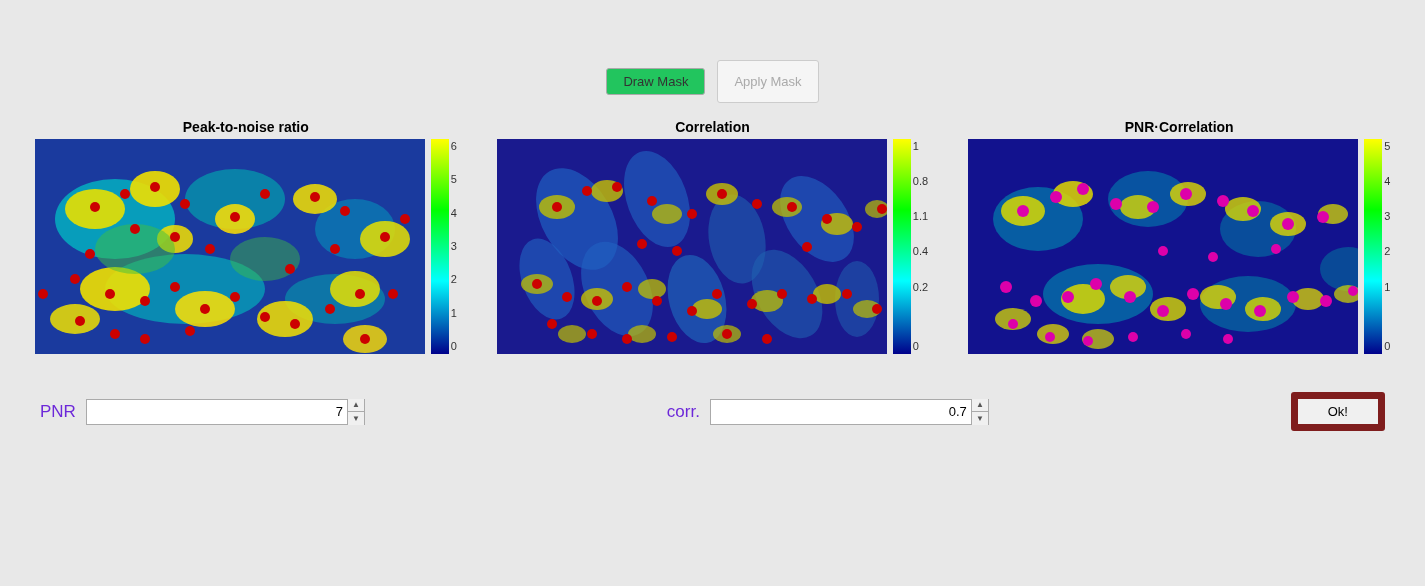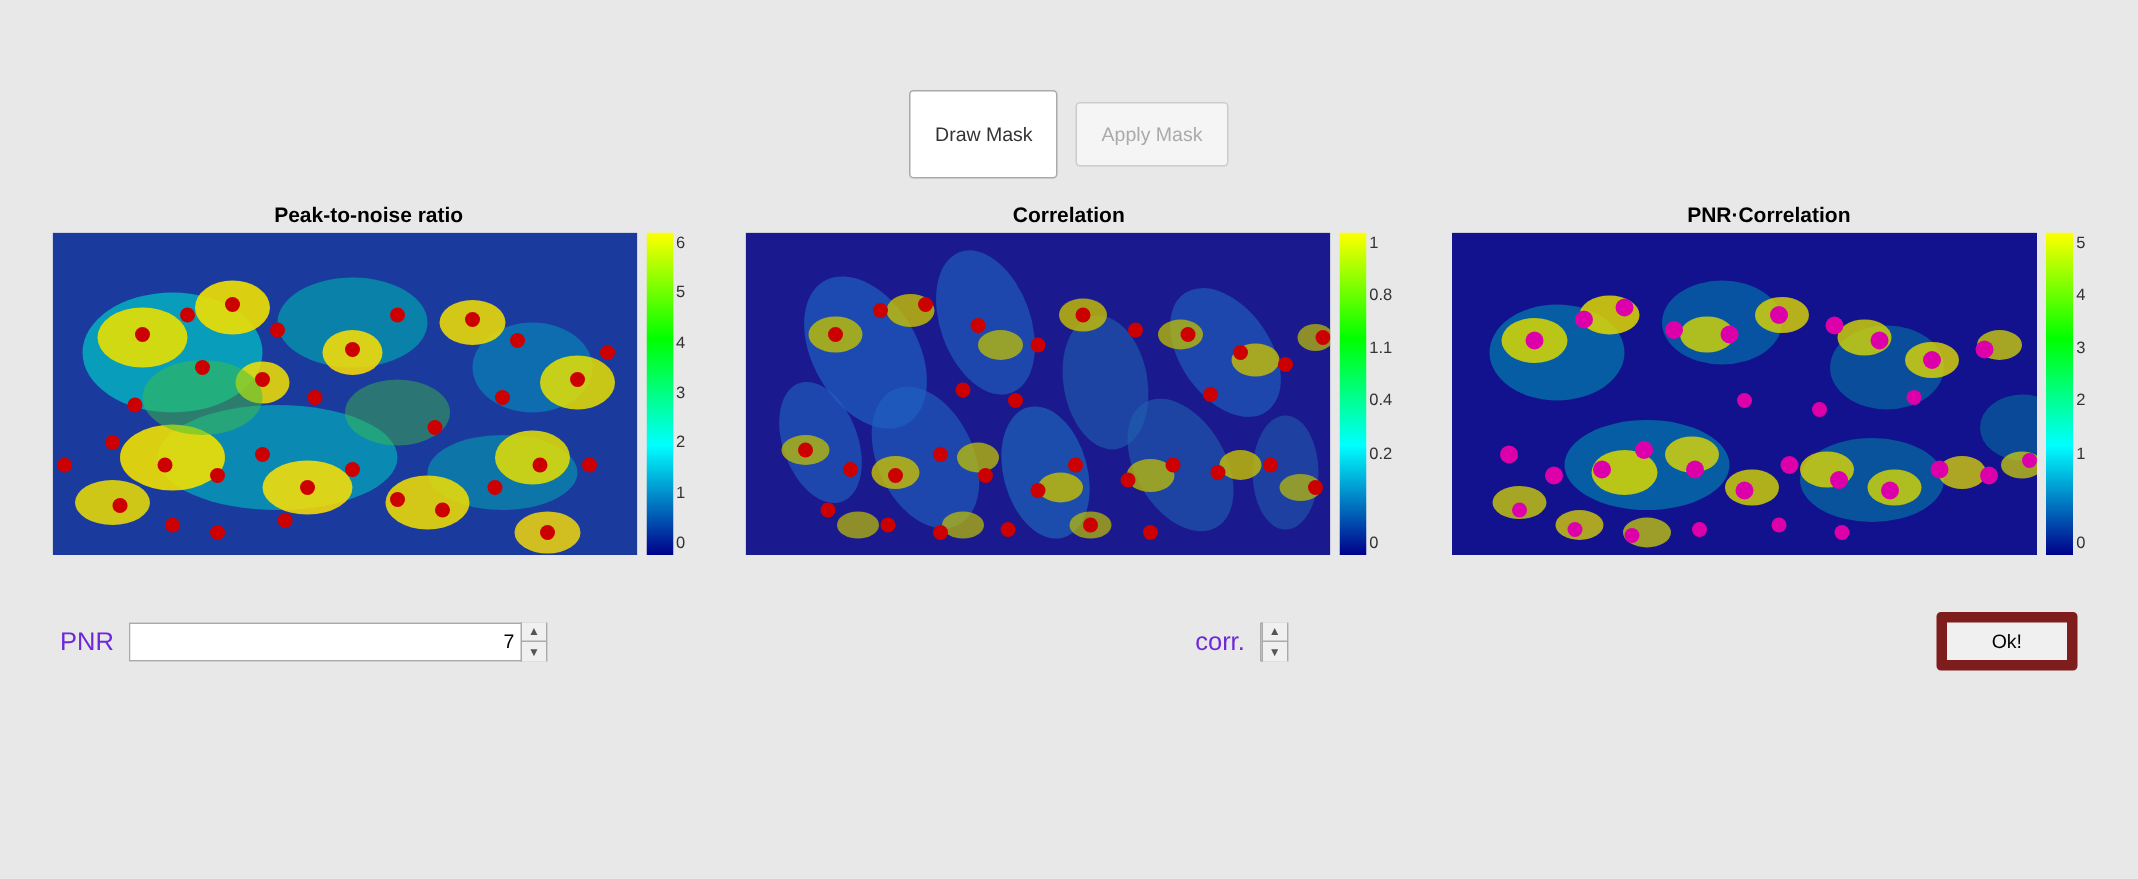--- a/index.html
+++ b/index.html
@@ -16,23 +16,23 @@
     .top-buttons {
       display: flex;
       justify-content: center;
       align-items: center;
       gap: 12px;
       padding-top: 60px;
       padding-bottom: 16px;
     }
 
     .btn {
-      padding: 21px 16px;
+      padding: 5px 16px;
       border: 1px solid #aaa;
-      background: #ffffff;
+      background: #22c55e;
       cursor: pointer;
       font-size: 13px;
       border-radius: 3px;
       color: #333;
     }
 
     .btn-disabled {
       padding: 13px 16px;
       border: 1px solid #ccc;
       background: #f5f5f5;
@@ -471,20 +471,21 @@
       <div class="spinner-buttons">
         <button class="spinner-btn">▲</button>
         <button class="spinner-btn">▼</button>
       </div>
     </div>
   </div>
 
   <div class="control-group">
     <span class="control-label">corr.</span>
     <div class="number-input-container">
+      <input class="number-input" type="text" value="0.7" style="">
       <div class="spinner-buttons">
         <button class="spinner-btn">▲</button>
         <button class="spinner-btn">▼</button>
       </div>
     </div>
   </div>
 
   <button class="ok-btn">Ok!</button>
 </div>
 

